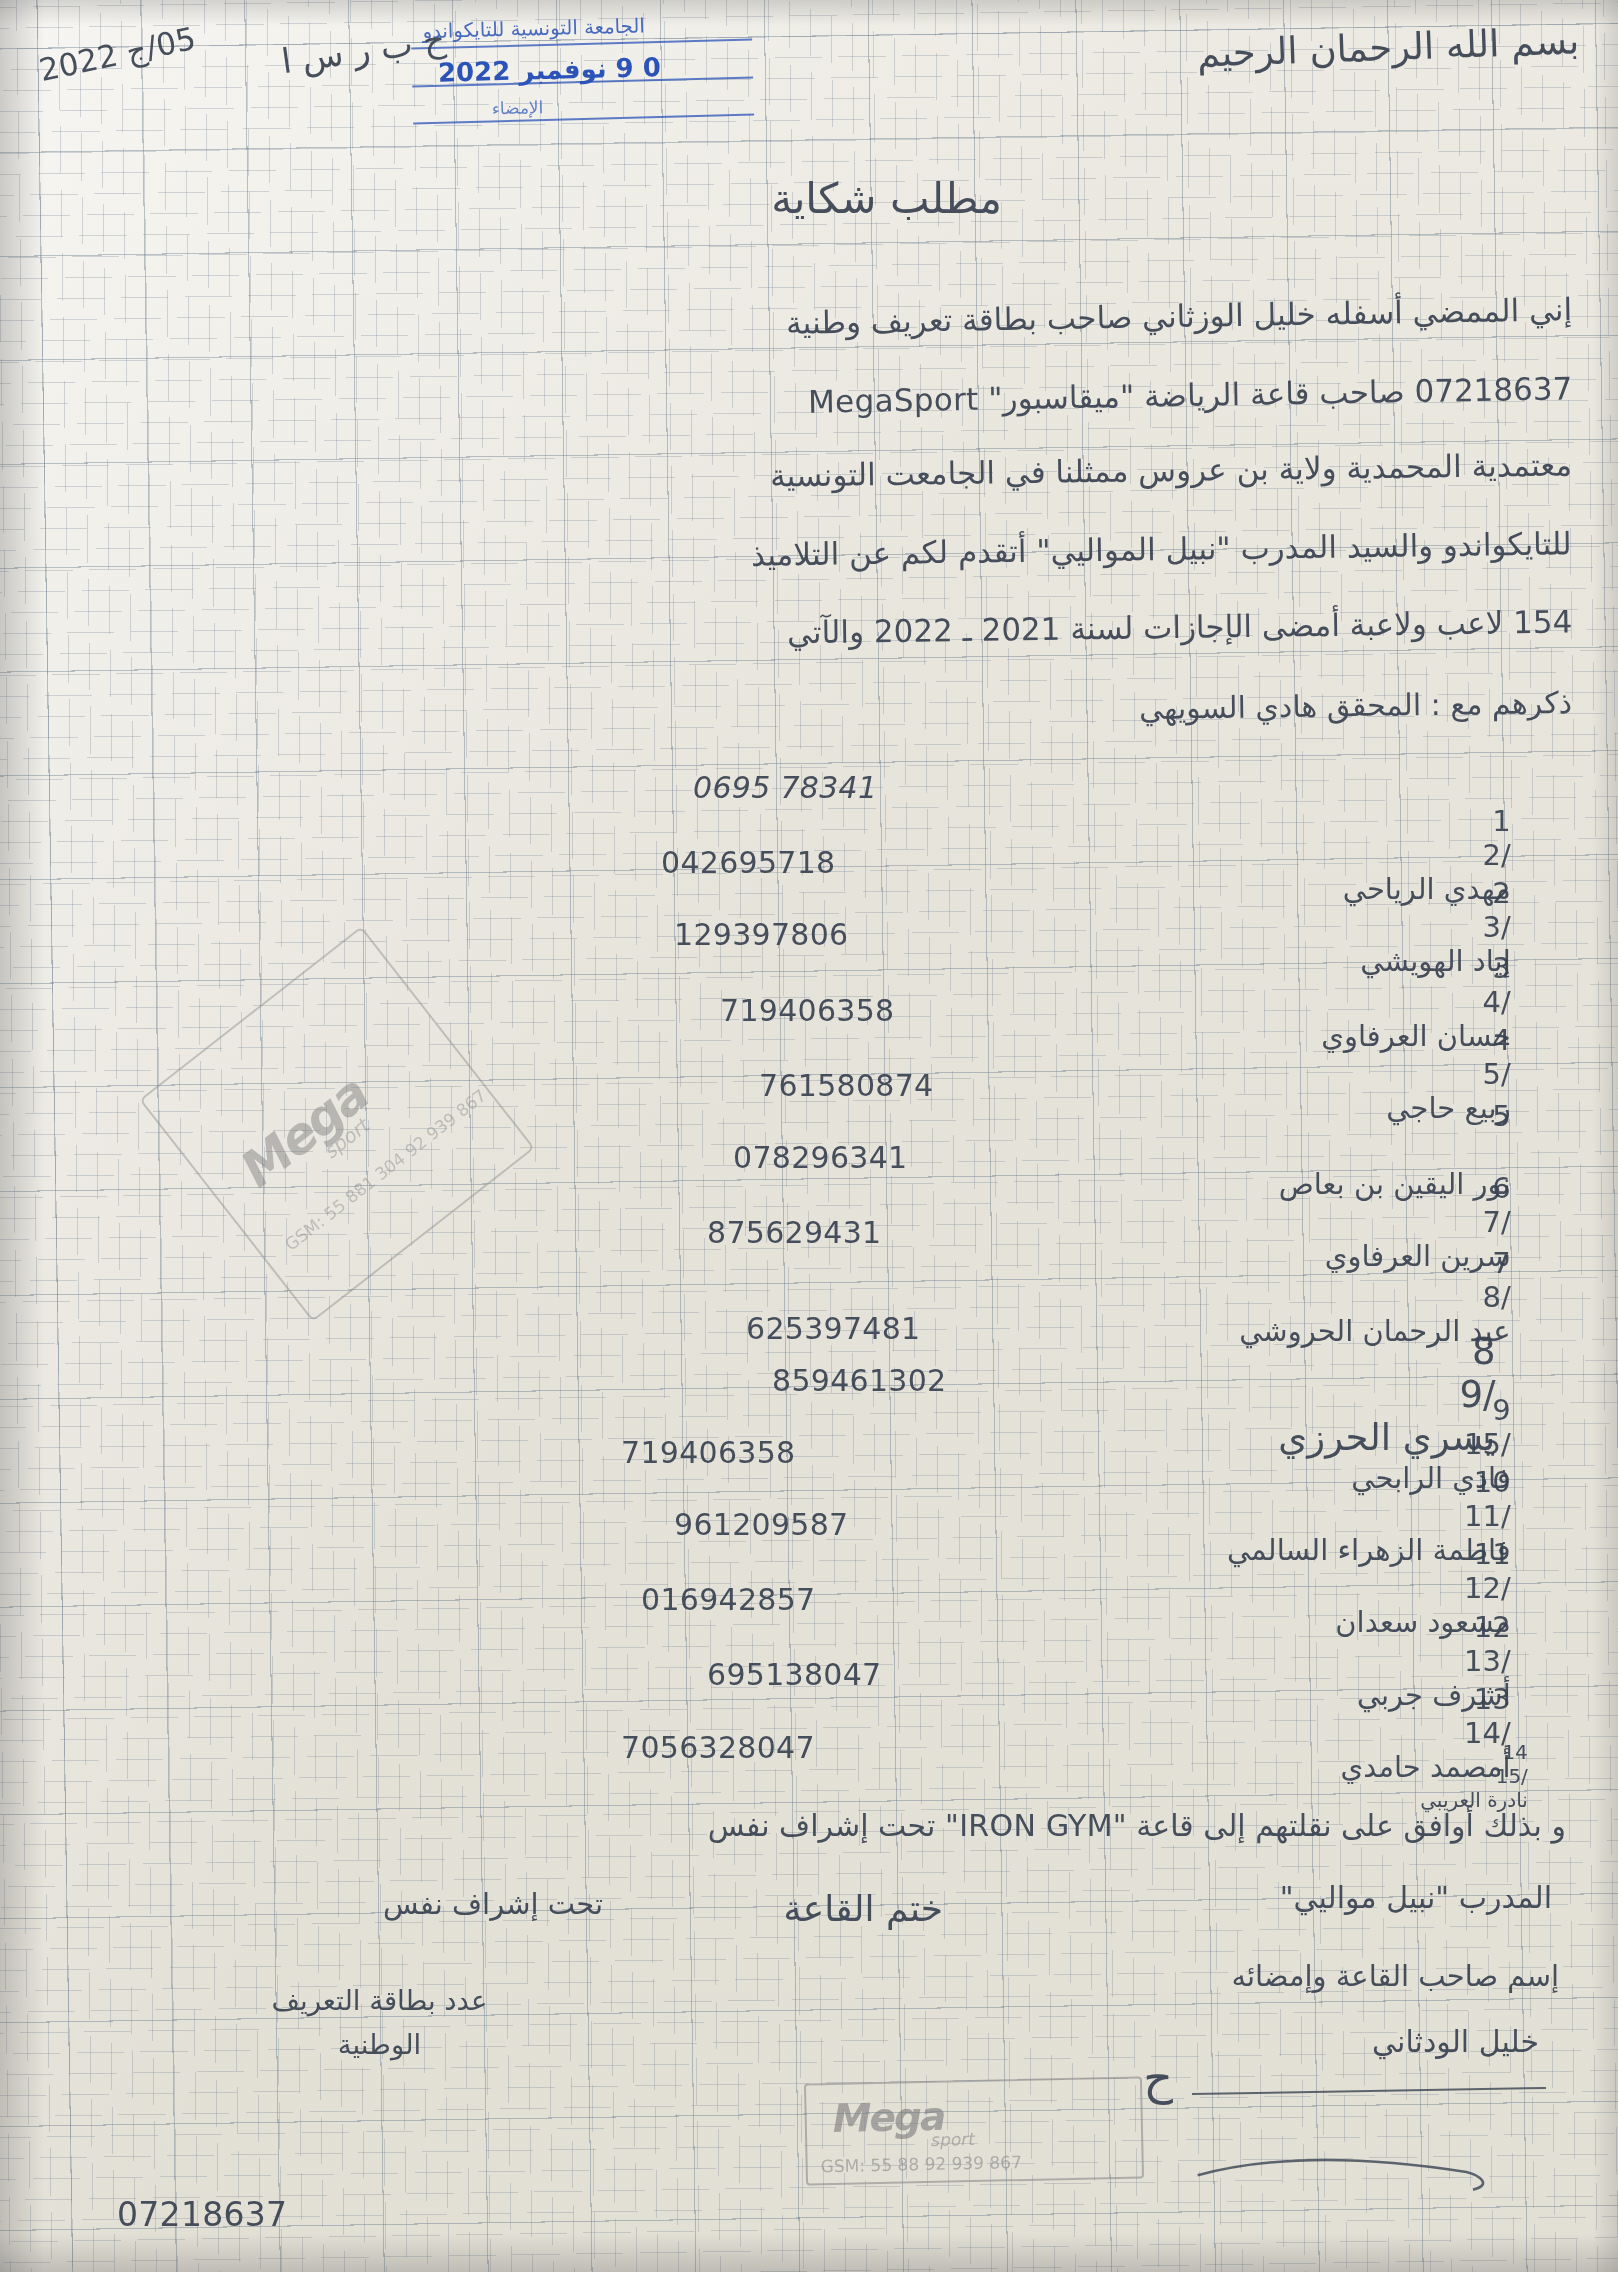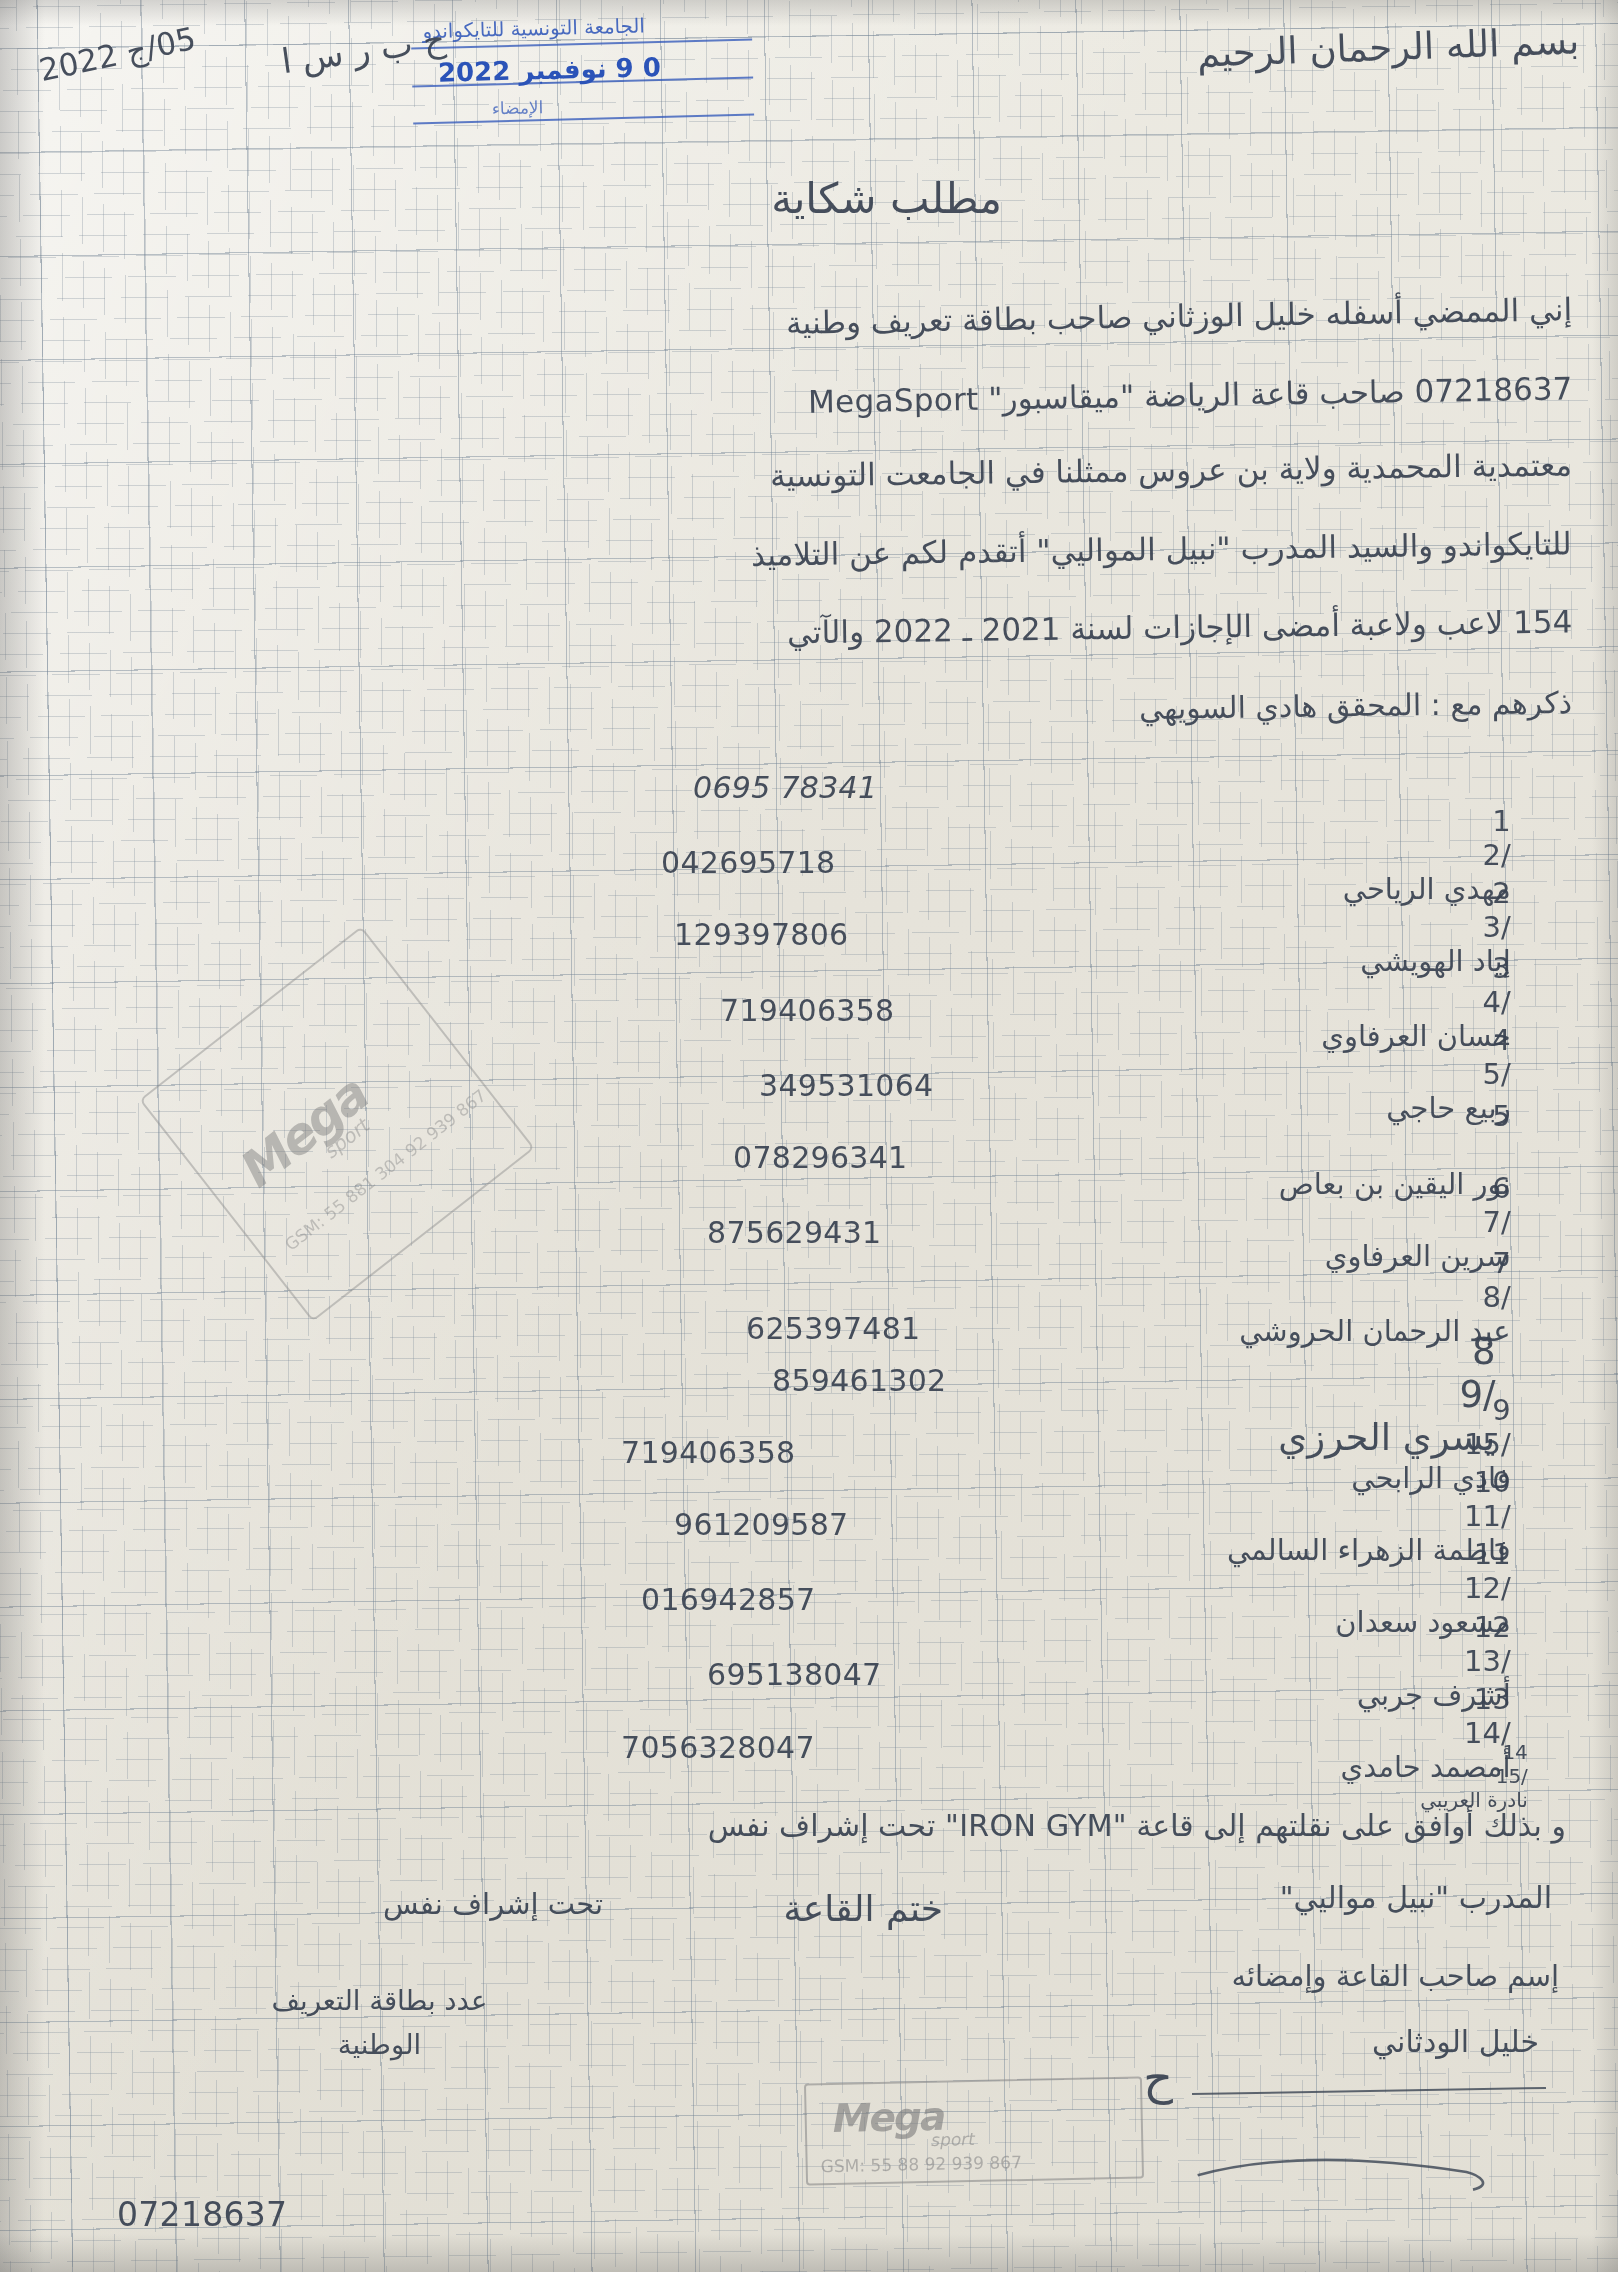--- a/index.html
+++ b/index.html
@@ -173,21 +173,21 @@
       <span class="num">5/</span>
       <span>ربيع حاجي</span>
     </div>
     <div class="hw num" style="left:721px;top:993px;font-size:30px;">719406358</div>
 
     <div class="hw" style="right:52px;top:1065px;font-size:29px;">
       <span>5</span>
       <span class="num"></span>
       <span>نور اليقين بن بعاص</span>
     </div>
-    <div class="hw num" style="left:760px;top:1068px;font-size:30px;">349531064</div>
+    <div class="hw num" style="left:760px;top:1068px;font-size:30px;">761580874</div>
 
     <div class="hw" style="right:52px;top:1137px;font-size:29px;">
       <span>6</span>
       <span class="num">7/</span>
       <span>سرين العرفاوي</span>
     </div>
     <div class="hw num" style="left:734px;top:1140px;font-size:30px;">078296341</div>
 
     <div class="hw" style="right:52px;top:1212px;font-size:29px;">
       <span>7</span>

